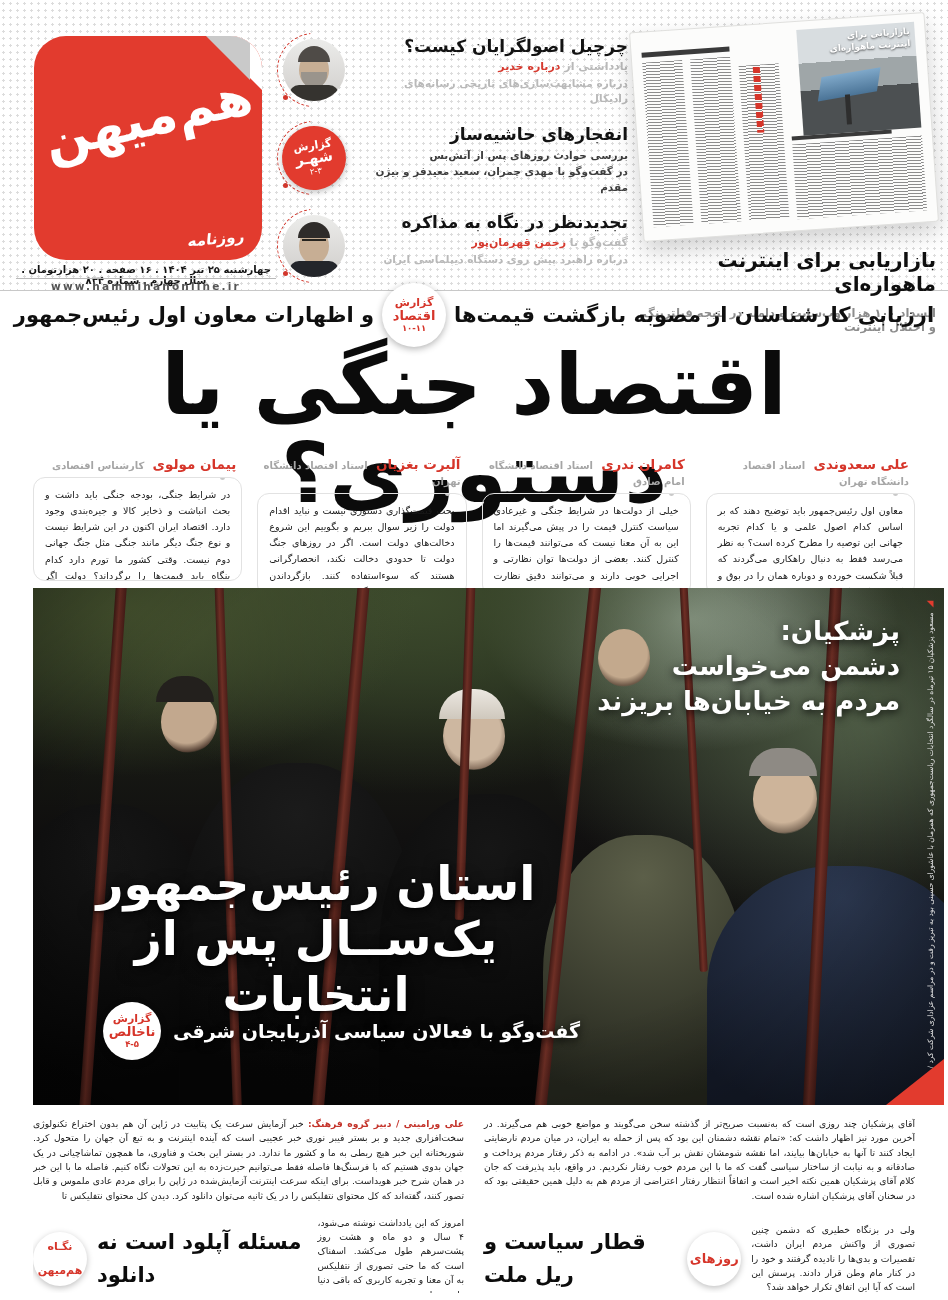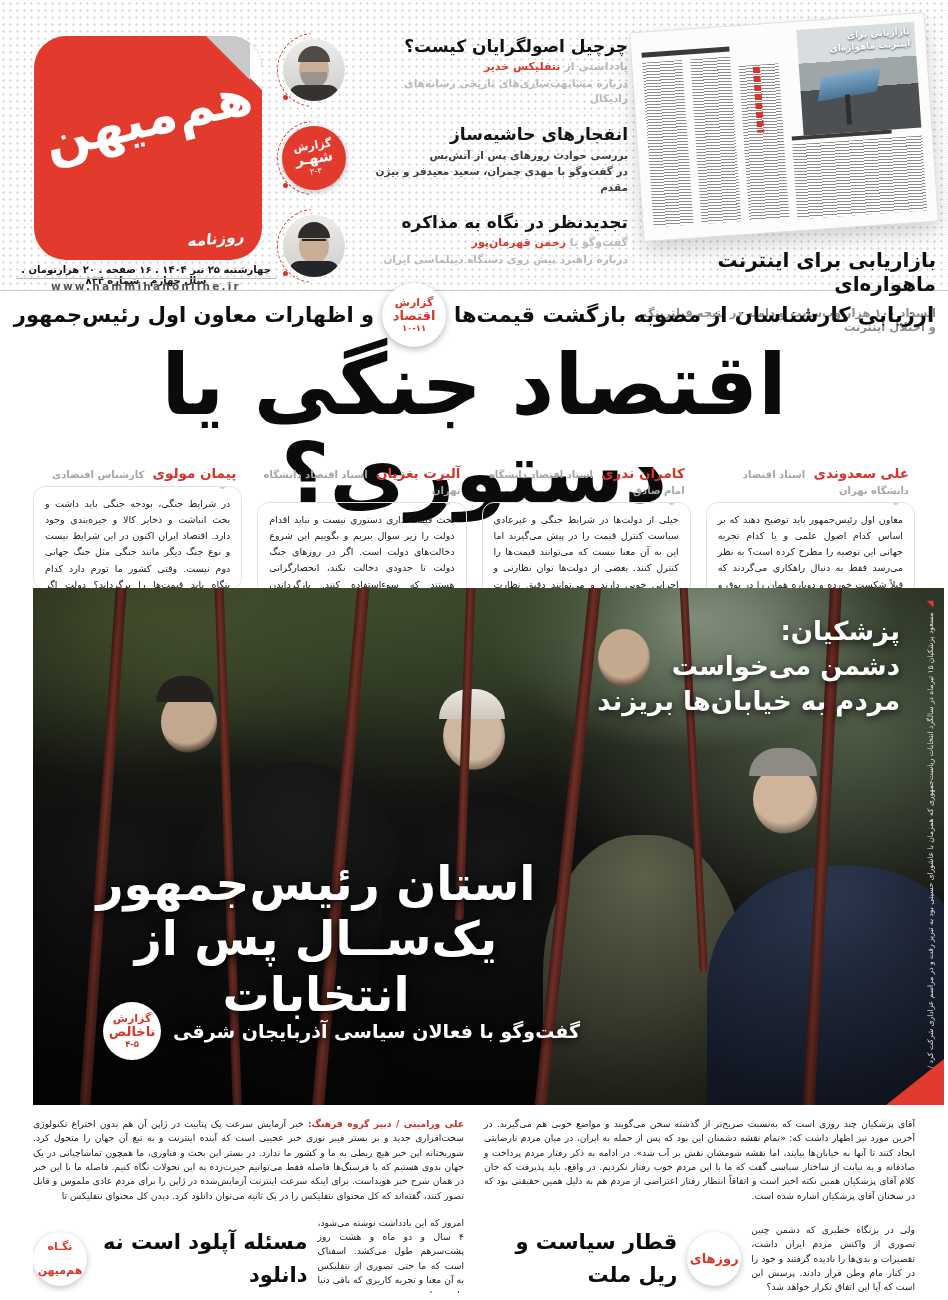--- a/index.html
+++ b/index.html
@@ -94,21 +94,21 @@
                   box-shadow:0 2px 7px rgba(0,0,0,.3); line-height:1.05; text-align:center; }
   .badge-lg { width:64px; height:64px; margin:-10px 0; position:relative; z-index:4; }
   .b1 { font-size:11px; font-weight:bold; } .b2 { font-size:13px; font-weight:bold; }
   .b3 { font-size:8.5px; margin-top:1px; font-weight:bold; }
   .main-headline { margin:4px 0 0; text-align:center; font-size:84px; font-weight:bold;
                    color:#0b0b0b; line-height:1.05; }
 
   
   .experts { position:absolute; top:452px; left:33px; width:882px;
              display:grid; grid-template-columns:repeat(4,1fr); gap:15px; }
-  .ex-head { margin:13px 6px 5px; font-size:13.5px; }
+  .ex-head { margin:4px 6px 5px; font-size:13.5px; }
   .ex-name { color:#d6352a; font-weight:bold; }
   .ex-role { color:#a5a5a5; font-size:10px; font-weight:bold; margin-right:4px; }
   .ex-box { position:relative; border:1px solid #e2e2e2; border-radius:12px; padding:9px 11px;
             font-size:9.5px; line-height:1.7; text-align:justify; color:#191919;
             height:104px; overflow:hidden; }
   .ex-box::before { content:""; position:absolute; top:-3px; right:16px; width:5px; height:5px;
                     border-radius:50%; background:#c9c9c9; }
   .ex-box::after { content:""; position:absolute; bottom:-3px; left:16px; width:5px; height:5px;
                    border-radius:50%; background:#c9c9c9; }
 
@@ -149,21 +149,21 @@
             border-bottom:46px solid #e23b2e; border-left:58px solid transparent; z-index:6; }
 
   
   .bottom { position:absolute; top:1117px; left:33px; width:882px; height:176px; overflow:hidden;
             display:grid; grid-template-columns:1fr 1fr; gap:20px;
             font-size:9.2px; line-height:1.56; color:#171717; text-align:justify; }
   .art p { margin:0; }
   .mid-row { display:flex; align-items:center; gap:10px; margin:2px 0; }
   .mid-txt { flex:0 0 38%; }
   .mid-txt.narrow { flex:0 0 34%; }
-  .art-title { flex:1; text-align:right; font-size:21px; font-weight:bold; color:#0c0c0c; }
+  .art-title { flex:1; text-align:left; font-size:21px; font-weight:bold; color:#0c0c0c; }
   .badge-sm { width:54px; height:54px; flex:0 0 54px; box-shadow:0 2px 6px rgba(0,0,0,.25);gap:12px; }
   .byline-red { color:#c4342b; font-weight:bold; }
 </style>
 </head>
 <body>
 
 <div class="page">
 
   <header class="masthead">
     <div class="logo">
@@ -185,21 +185,21 @@
             <div class="f-face"></div>
             <div class="f-hair"></div>
             <div class="f-beard"></div>
             <div class="f-torso"></div>
           </div>
         </div>
         <div class="t-txt">
           <h3 class="t-title">چرچیل اصولگرایان کیست؟</h3>
           <div class="t-byline">
             <span class="pref">یادداشتی از</span>
-            <span class="nm">نتفلیکس خدیر</span>
+            <span class="nm">درباره خدیر</span>
           </div>
           <div class="t-sub">درباره مشابهت‌سازی‌های تاریخی رسانه‌های رادیکال</div>
         </div>
       </article>
 
       <article class="teaser">
         <div class="t-vis">
           <div class="arc"></div>
           <div class="arc-dot"></div>
           <div class="t-badge">

